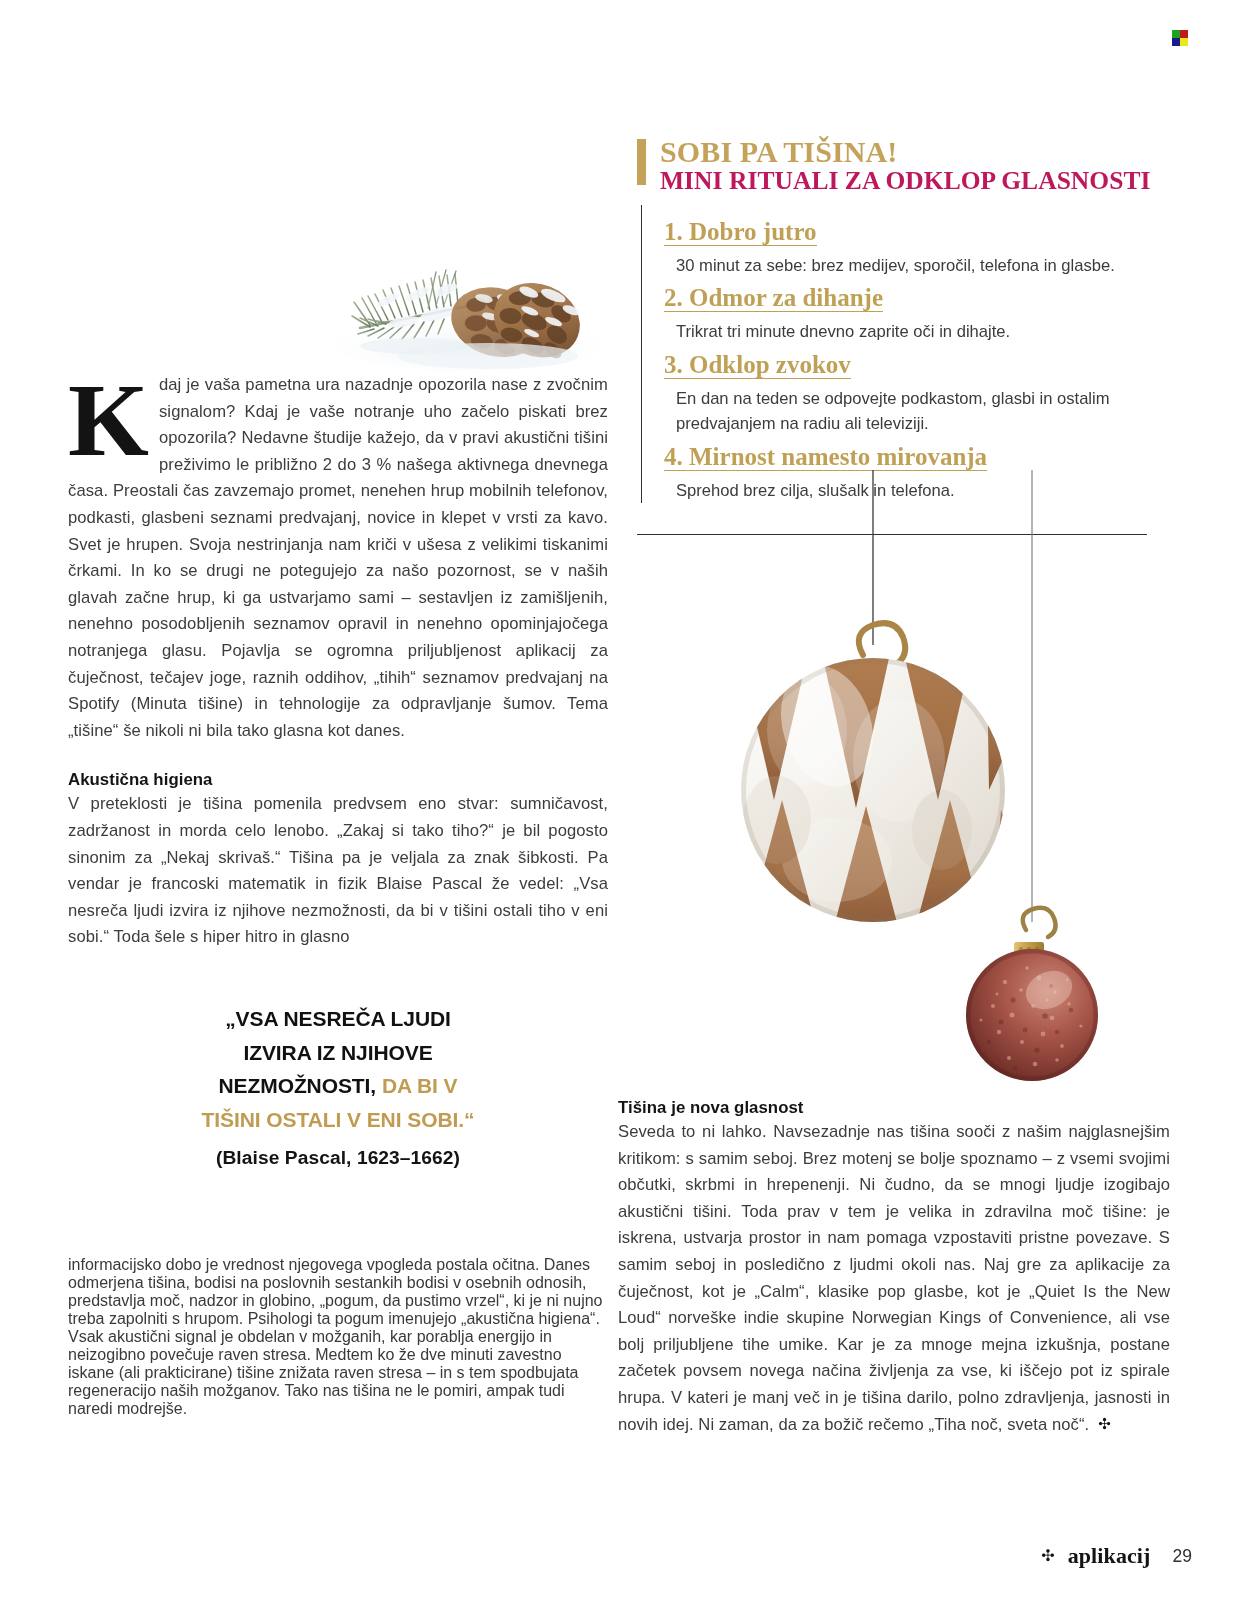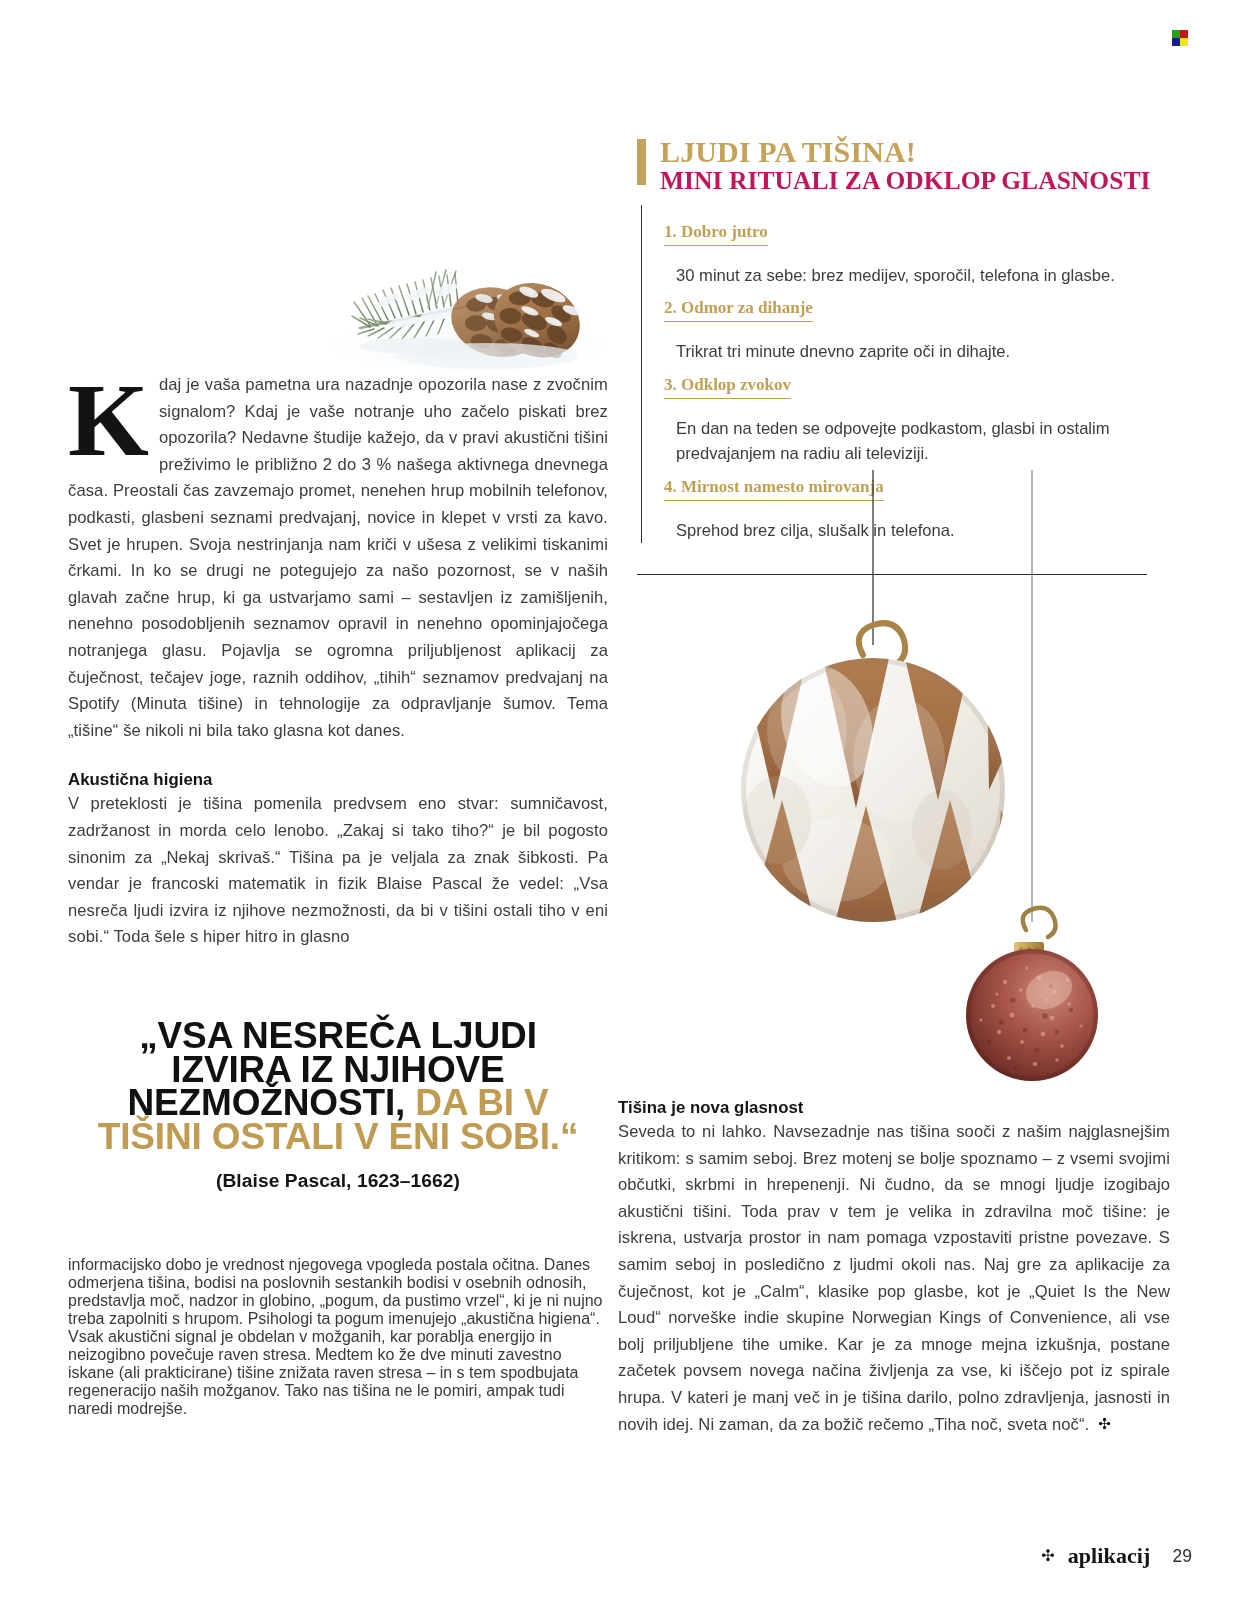--- a/index.html
+++ b/index.html
@@ -63,26 +63,26 @@
   }
 
   
   .pullquote {
     position: absolute;
     left: 68px; top: 1002px;
     width: 540px;
     text-align: center;
   }
   .pullquote .q {
-    font-size: 37px;
+    font-size: 21px;
     line-height: 33.5px;
     font-weight: 800;
     letter-spacing: -0.004em;
     color: #111113;
-    margin: 17px;
+    margin: 0;
   }
   .pullquote .q .gold { color: #c09b52; }
   .pullquote .attrib {
     margin-top: 11px;
     font-size: 19.2px;
     font-weight: 700;
     color: #141416;
     letter-spacing: 0.004em;
   }
 
@@ -133,27 +133,27 @@
   .sidebar-body {
     border-left: 1.6px solid #2e2e30;
     margin-top: 10px;
     padding: 14px 0 0 22px;
     margin-left: 4px;
   }
   .ritual { margin-bottom: 3px; }
   .ritual-title {
     font-family: "Liberation Serif", serif;
     font-weight: 700;
-    font-size: 17px;
+    font-size: 25px;
     line-height: 25px;
     color: #bfa055;
     display: inline-block;
     border-bottom: 1.4px solid #bfa055;
     padding-bottom: 1px;
-    margin-bottom: 17px;
+    margin-bottom: 7px;
   }
   .ritual-text {
     font-size: 16.6px;
     line-height: 25.4px;
     color: #3c3c3e;
     margin: 0 0 7px 12px;
   }
 
   
   .ornaments {
@@ -355,21 +355,21 @@
   </div>
 
   <div class="col-left-lower">
     <p>informacijsko dobo je vrednost njegovega vpogleda postala očitna. Danes odmerjena tišina, bodisi na poslovnih sestankih bodisi v osebnih odnosih, predstavlja moč, nadzor in globino, „pogum, da pustimo vrzel“, ki je ni nujno treba zapolniti s hrupom. Psihologi ta pogum imenujejo „akustična higiena“. Vsak akustični signal je obdelan v možganih, kar porablja energijo in neizogibno povečuje raven stresa. Medtem ko že dve minuti zavestno iskane (ali prakticirane) tišine znižata raven stresa – in s tem spodbujata regeneracijo naših možganov. Tako nas tišina ne le pomiri, ampak tudi naredi modrejše.</p>
   </div>
 
   <div class="sidebar">
     <div class="sidebar-title-wrap">
       <div class="sidebar-rule"></div>
       <div class="sidebar-titles">
-        <div class="sidebar-title">LJUDI PA TIŠINA!</div>
+        <div class="sidebar-title">SOBI PA TIŠINA!</div>
         <div class="sidebar-subtitle">MINI RITUALI ZA ODKLOP GLASNOSTI</div>
       </div>
     </div>
     <div class="sidebar-body">
       <div class="ritual">
         <div class="ritual-title">1. Dobro jutro</div>
         <p class="ritual-text">30 minut za sebe: brez medijev, sporočil, telefona in glasbe.</p>
       </div>
       <div class="ritual">
         <div class="ritual-title">2. Odmor za dihanje</div>

